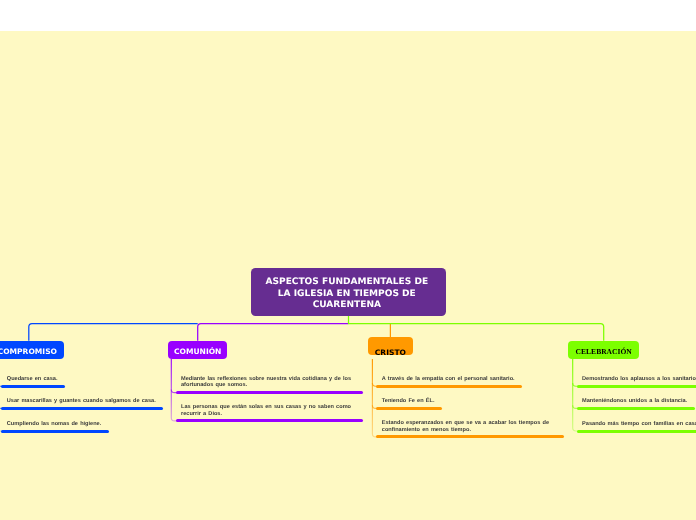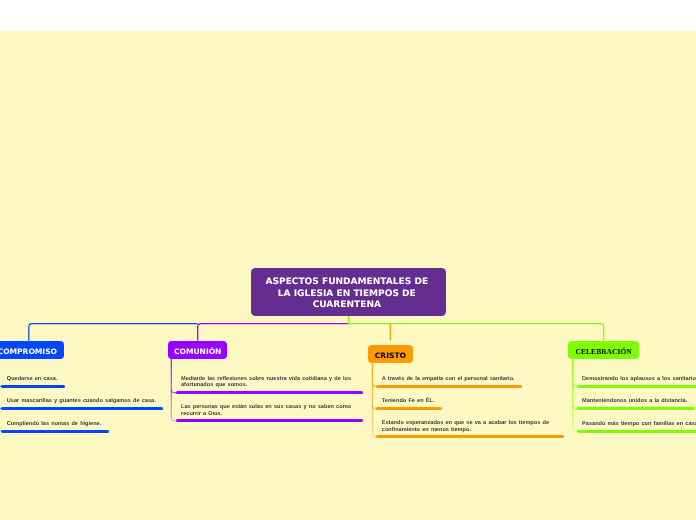--- a/index.html
+++ b/index.html
@@ -68,21 +68,21 @@
   <div id="central">
     <div class="txt">ASPECTOS FUNDAMENTALES DE LA IGLESIA EN TIEMPOS DE CUARENTENA</div>
   </div>
 
   <div class="branch" id="b0" style="left: -9px; width: 72.6px; top: 309.7px; background: rgb(0, 71, 255);">
     <span class="lbl" style="color: rgb(255, 255, 255);">COMPROMISO</span>
   </div>
   <div class="branch" id="b1" style="left: 168px; width: 59.4px; top: 309.7px; background: rgb(153, 0, 255);">
     <span class="lbl" style="color: rgb(255, 255, 255);">COMUNIÓN</span>
   </div>
-  <div class="branch" id="b2" style="left: 368px; width: 44.8px; top: 314px; background: rgb(255, 153, 0);">
+  <div class="branch" id="b2" style="left: 368px; width: 44.8px; top: 306px; background: rgb(255, 153, 0); align-items: flex-end;">
     <span class="lbl" style="color: rgb(0, 0, 0);">CRISTO</span>
   </div>
   <div class="branch" id="b3" style="left: 568.4px; width: 70.6px; top: 309.7px; background: rgb(124, 255, 0);">
     <span class="lbl" style="color: rgb(0, 0, 0); font-family: Liberation Serif, serif;">CELEBRACIÓN</span>
   </div>
 
   <div id="leaves">
 
     <div class="leaf" style="left: 1.4px; top: 344.9px;">
       <div class="leaf-text" style="margin-left: 5.4px;">Quedarse en casa.</div>

